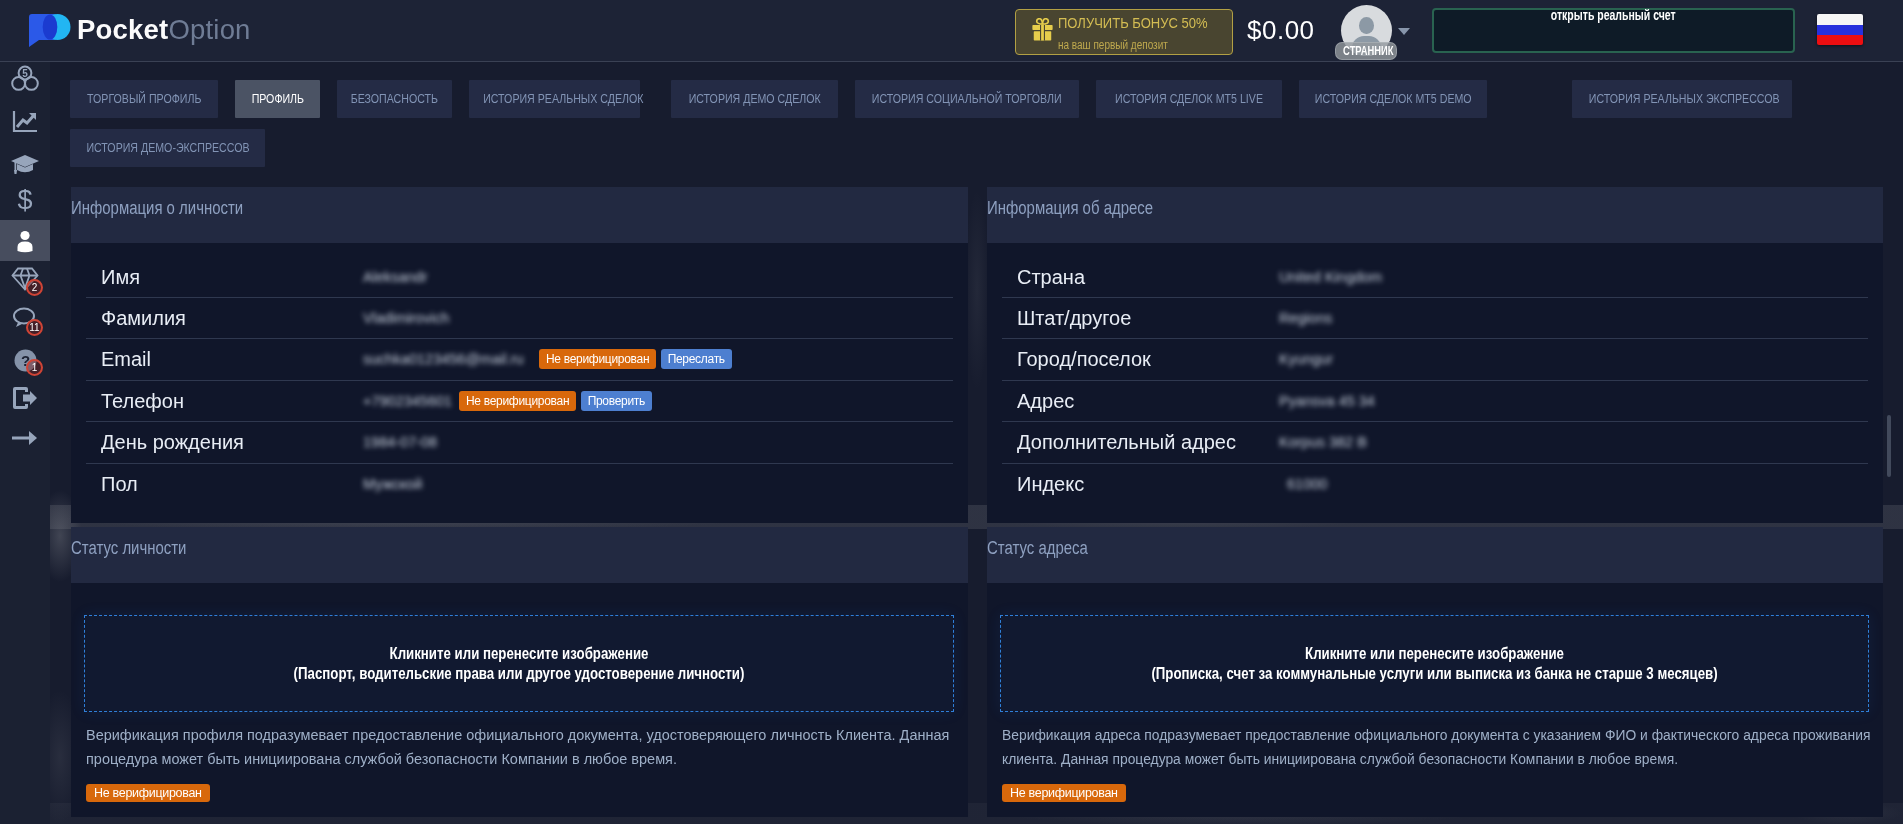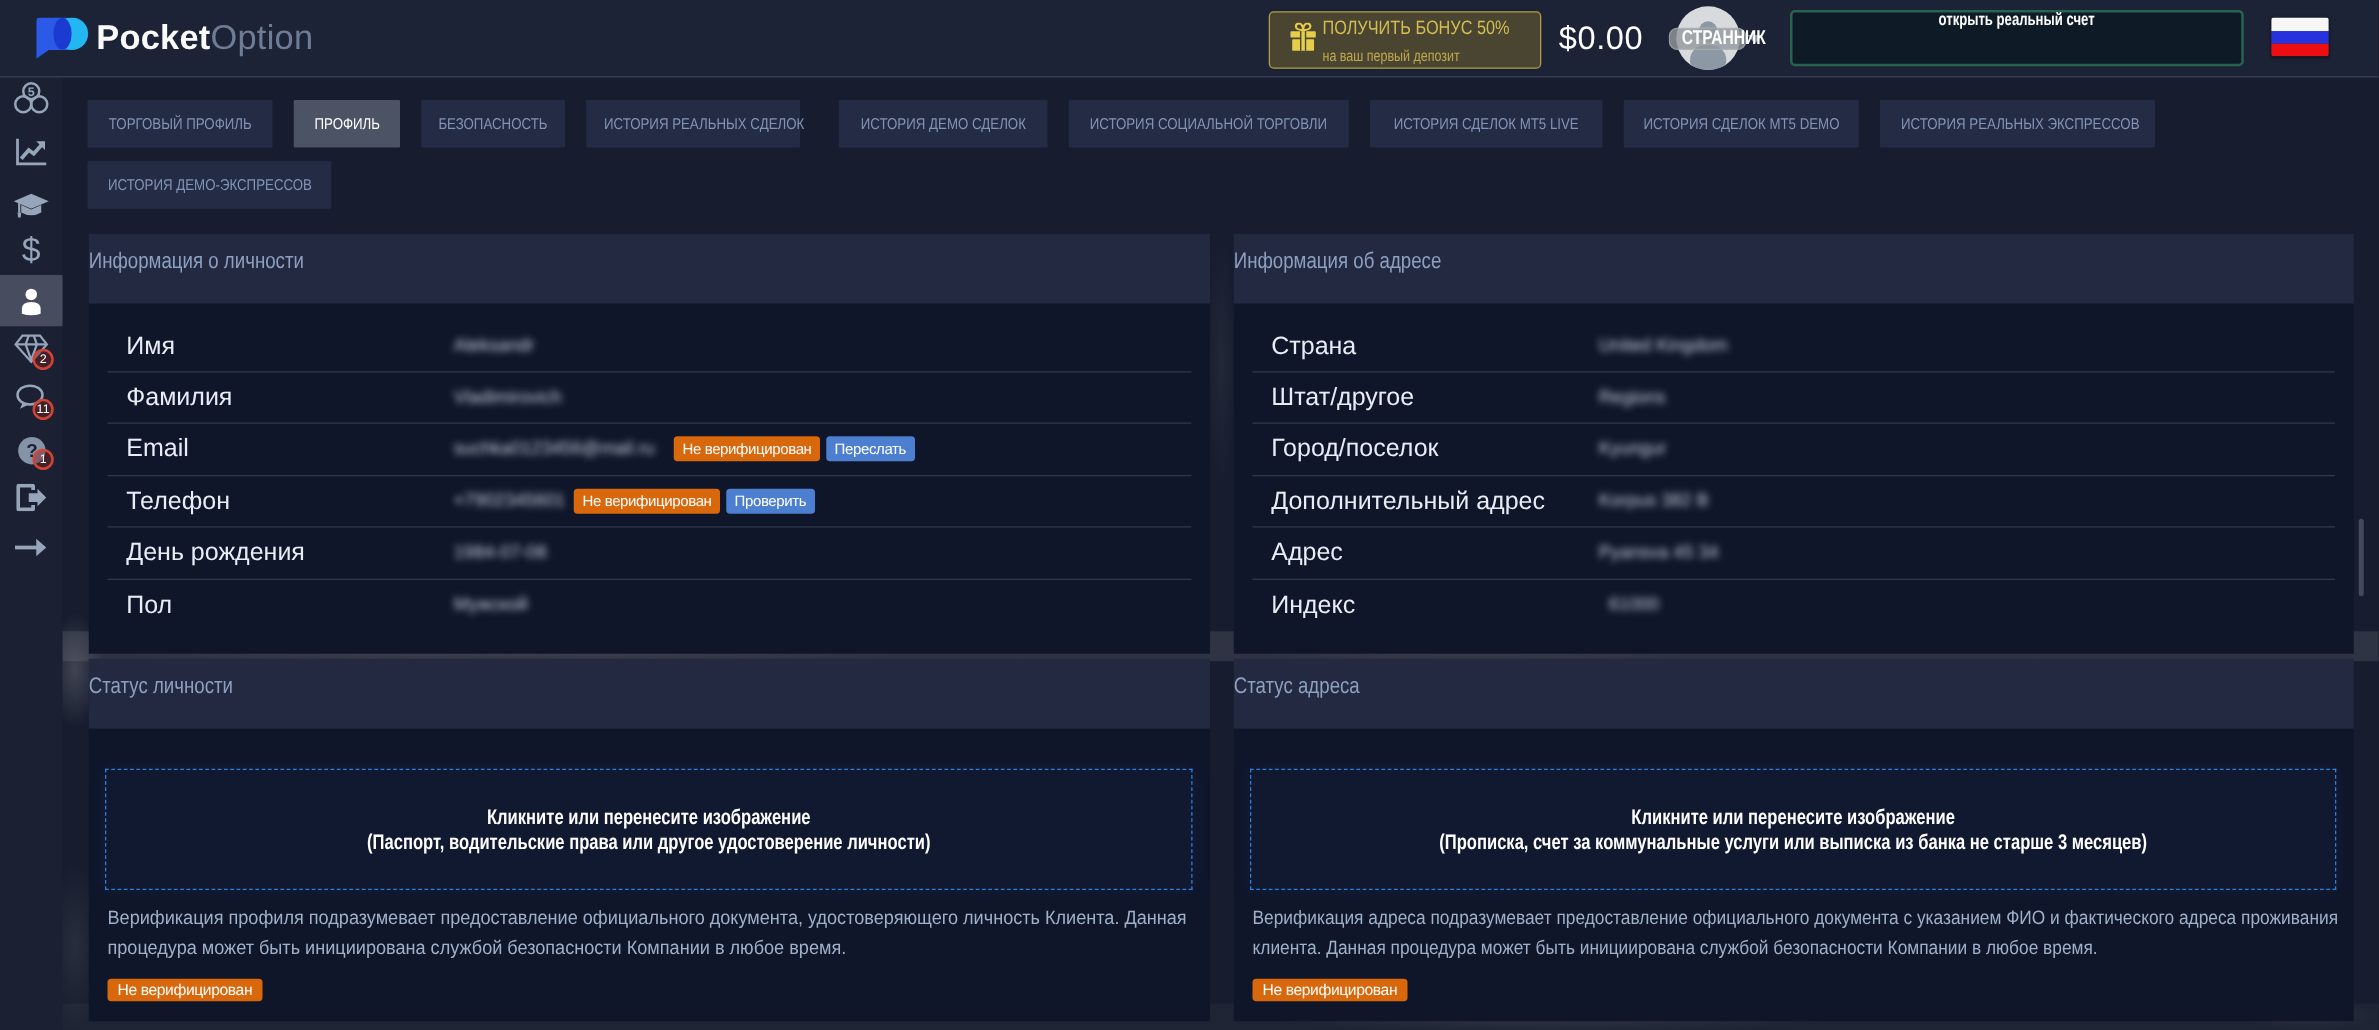--- a/index.html
+++ b/index.html
@@ -43,23 +43,23 @@
 #bonus .t1 { position:absolute; left:42px; top:4px; font-size:15.5px; color:#d4bd53; white-space:nowrap; transform:scaleX(0.84); transform-origin:0 0;}
 #bonus .t2 { position:absolute; left:42px; top:28px; font-size:12.5px; color:#bfa94e; white-space:nowrap; transform:scaleX(0.80); transform-origin:0 0;}
 #balance { position:absolute; left:1247px; top:15px; font-size:26px; font-weight:400; color:#fff; letter-spacing:0.5px;}
 #avatar {
   position:absolute; left:1341px; top:5px; width:51px; height:51px; border-radius:50%;
   background:#d8dbde; overflow:hidden;
 }
 #avatar .head { position:absolute; left:18px; top:12px; width:15px; height:17px; border-radius:50% 50% 48% 48%; background:#8c99a5;}
 #avatar .body { position:absolute; left:11px; top:31px; width:29px; height:22px; border-radius:12px 12px 9px 9px; background:#8c99a5;}
 #chip {
-  position:absolute; left:1335px; top:22px; width:62px; height:18px; border-radius:7px;
+  position:absolute; left:1335px; top:42px; width:62px; height:18px; border-radius:7px;
   background:rgba(148,153,158,0.80); border:1px solid rgba(200,205,210,0.35);
-  font-size:16px; font-weight:700; color:#fff;
+  font-size:12px; font-weight:700; color:#fff;
   text-align:center; line-height:16px; z-index:6;
 }
 #chip span { display:inline-block; transform:scaleX(0.78); transform-origin:center; }
 #caret {
   position:absolute; left:1398px; top:28px; width:0; height:0;
   border-left:6.5px solid transparent; border-right:6.5px solid transparent;
   border-top:7.5px solid #8795ab;
 }
 #invest {
   position:absolute; left:1432px; top:8px; width:363px; height:45px;
@@ -235,21 +235,21 @@
 </div>
 
 <div class="tab" style="left:70px; top:80px; width:148px;"><span>ТОРГОВЫЙ ПРОФИЛЬ</span></div>
 <div class="tab active" style="left:235px; top:80px; width:85px;"><span>ПРОФИЛЬ</span></div>
 <div class="tab" style="left:337px; top:80px; width:115px;"><span>БЕЗОПАСНОСТЬ</span></div>
 <div class="tab" style="left:469px; top:80px; width:171px;"><span>ИСТОРИЯ РЕАЛЬНЫХ СДЕЛОК</span></div>
 <div class="tab" style="left:671px; top:80px; width:167px;"><span>ИСТОРИЯ ДЕМО СДЕЛОК</span></div>
 <div class="tab" style="left:855px; top:80px; width:224px;"><span>ИСТОРИЯ СОЦИАЛЬНОЙ ТОРГОВЛИ</span></div>
 <div class="tab" style="left:1096px; top:80px; width:186px;"><span>ИСТОРИЯ СДЕЛОК MT5 LIVE</span></div>
 <div class="tab" style="left:1299px; top:80px; width:188px;"><span>ИСТОРИЯ СДЕЛОК MT5 DEMO</span></div>
-<div class="tab" style="left:1504px; top:80px; width:220px;"><span>ИСТОРИЯ РЕАЛЬНЫХ ЭКСПРЕССОВ</span></div>
+<div class="tab" style="left:1572px; top:80px; width:220px;"><span>ИСТОРИЯ РЕАЛЬНЫХ ЭКСПРЕССОВ</span></div>
 <div class="tab" style="left:70px; top:129px; width:195px;"><span>ИСТОРИЯ ДЕМО-ЭКСПРЕССОВ</span></div>
 
 <div class="panel" style="left:71px; top:187px; width:897px;">
   <div class="phead"><span>Информация о личности</span></div>
   <div class="pbody" style="height:280px; padding-top:13.6px;">
     <div class="row sep">
         <div class="lab">Имя</div>
         <div class="val">Aleksandr</div>
       </div>
     <div class="row sep">
@@ -286,26 +286,26 @@
       </div>
     <div class="row sep">
         <div class="lab">Штат/другое</div>
         <div class="val">Regions</div>
       </div>
     <div class="row sep">
         <div class="lab">Город/поселок</div>
         <div class="val">Kyungur</div>
       </div>
     <div class="row sep">
+        <div class="lab">Адрес</div>
+        <div class="val">Pyansva 45 34</div>
+      </div>
+    <div class="row sep">
         <div class="lab">Дополнительный адрес</div>
         <div class="val">Korpus 382 B</div>
-      </div>
-    <div class="row sep">
-        <div class="lab">Адрес</div>
-        <div class="val">Pyansva 45 34</div>
       </div>
     <div class="row">
         <div class="lab">Индекс</div>
         <div class="val" style="left:285px;">61000</div>
       </div>
   </div>
 </div>
 
 <div class="panel" style="left:71px; top:527px; width:897px;">
   <div class="phead"><span>Статус личности</span></div>

